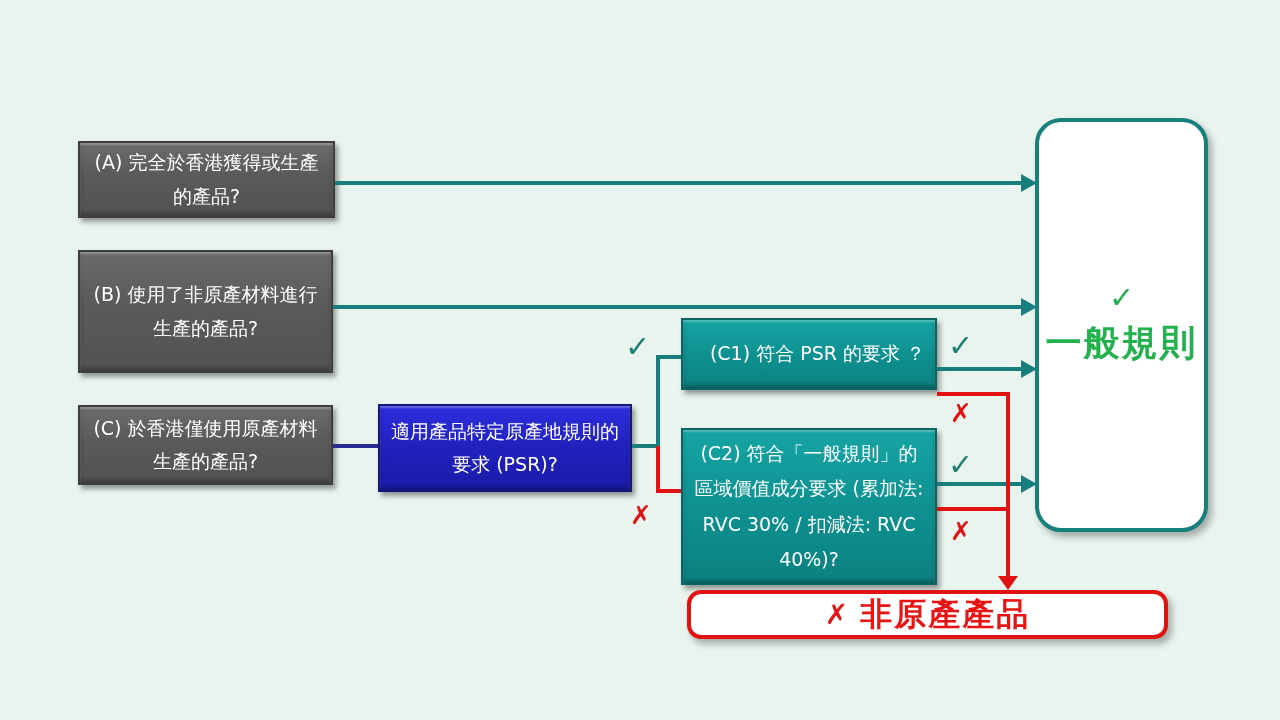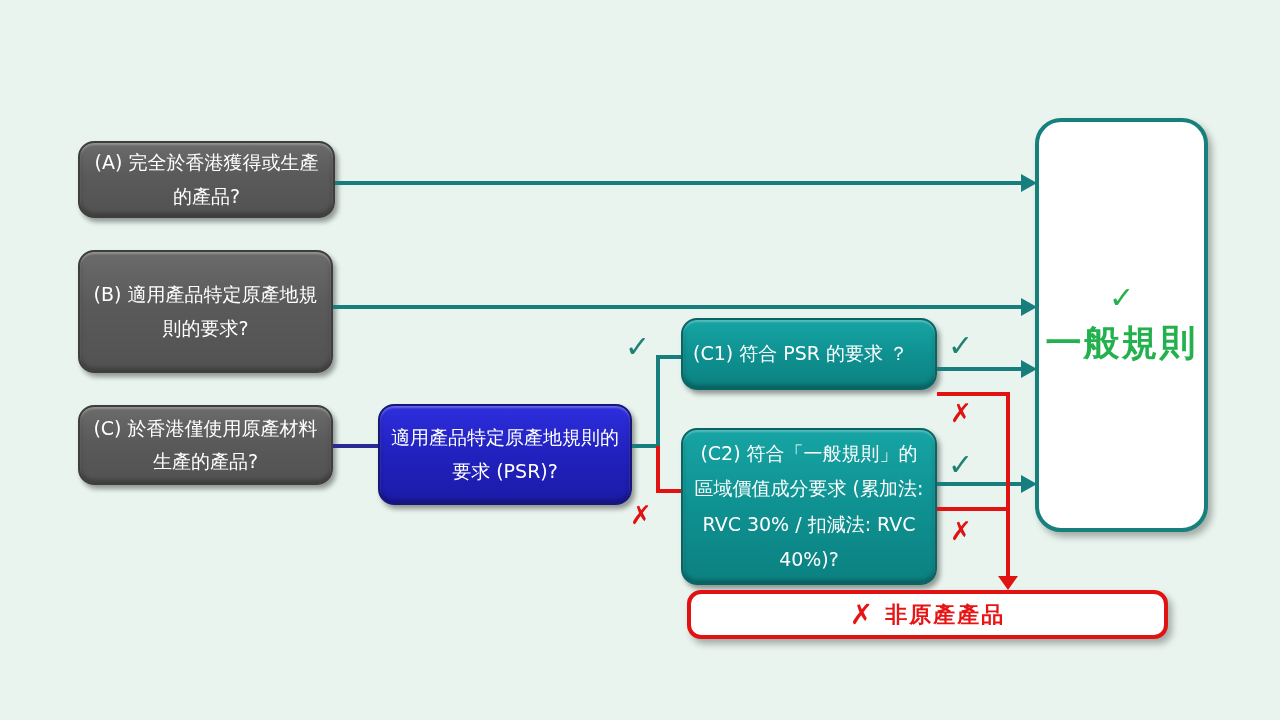--- a/index.html
+++ b/index.html
@@ -11,30 +11,29 @@
     width: 1280px;
     height: 720px;
     background: #e9f4ee;
   }
 
   
   .qbox {
     position: absolute;
     display: flex;
     align-items: center;
-    justify-content: flex-start;
+    justify-content: flex-end;
     text-align: center;
     color: #ffffff;
     font-size: 19px;
     line-height: 1.75;
     padding: 4px 10px;
     box-shadow: 3px 4px 5px rgba(0,0,0,0.38),
                 inset 0 2px 2px rgba(255,255,255,0.28),
                 inset 0 -3px 4px rgba(0,0,0,0.28);
-    border-radius: 16px;
   }
   .gray {
     background: linear-gradient(180deg, #6b6b6b 0%, #5a5a5a 45%, #525252 100%);
     border: 2px solid #3e3e3e;
   }
   .blue {
     background: linear-gradient(180deg, #2e2ede 0%, #2121be 50%, #1b1ba8 100%);
     border: 2px solid #17177a;
   }
   .tealbox {
@@ -59,21 +58,21 @@
   .non-originating {
     border: 4px solid #e01212;
     border-radius: 14px;
     flex-direction: row;
     gap: 12px;
   }
 
   .green-check-big { color: #22b14c; font-size: 30px; font-weight: bold; line-height: 1; }
   .green-label     { color: #22b14c; font-size: 36px; font-weight: bold; letter-spacing: 2px; margin-top: 6px; }
   .red-cross-big   { color: #e81414; font-size: 28px; font-weight: bold; line-height: 1; }
-  .red-label       { color: #e81414; font-size: 22px; font-weight: bold; letter-spacing: 2px; }
+  .red-label       { color: #e81414; font-size: 32px; font-weight: bold; letter-spacing: 2px; }
 
   
   .h-line, .v-line { position: absolute; }
   .h-line { height: 4px; }
   .v-line { width: 4px; }
   .teal-line { background: #177d7d; }
   .red-line  { background: #e01212; }
   .navy-line { background: #2a2a94; }
 
   .arrowhead-right {
@@ -99,28 +98,28 @@
 </head>
 <body>
 
 <div class="canvas">
 
   <div class="qbox gray" style="left:78px; top:141px; width:257px; height:77px;">
     <span>(A) 完全於香港獲得或生產的產品?</span>
   </div>
 
   <div class="qbox gray" style="left:78px; top:250px; width:255px; height:123px;">
-    <span>(B) 適用產品特定原產地規則的要求?</span>
+    <span>(B) 使用了非原產材料進行生產的產品?</span>
   </div>
 
   <div class="qbox gray" style="left:78px; top:405px; width:255px; height:80px;">
     <span>(C) 於香港僅使用原產材料生產的產品?</span>
   </div>
 
-  <div class="qbox blue" style="left:378px; top:404px; width:254px; height:101px;">
+  <div class="qbox blue" style="left:378px; top:404px; width:254px; height:88px;">
     <span>適用產品特定原產地規則的要求 (PSR)?</span>
   </div>
 
   <div class="qbox tealbox" style="left:681px; top:318px; width:256px; height:72px;">
     <span>(C1) 符合 PSR 的要求 ？</span>
   </div>
 
   <div class="qbox tealbox" style="left:681px; top:428px; width:256px; height:157px; line-height:1.85;">
     <span>(C2) 符合「一般規則」的區域價值成分要求 (累加法: RVC 30% / 扣減法: RVC 40%)?</span>
   </div>

